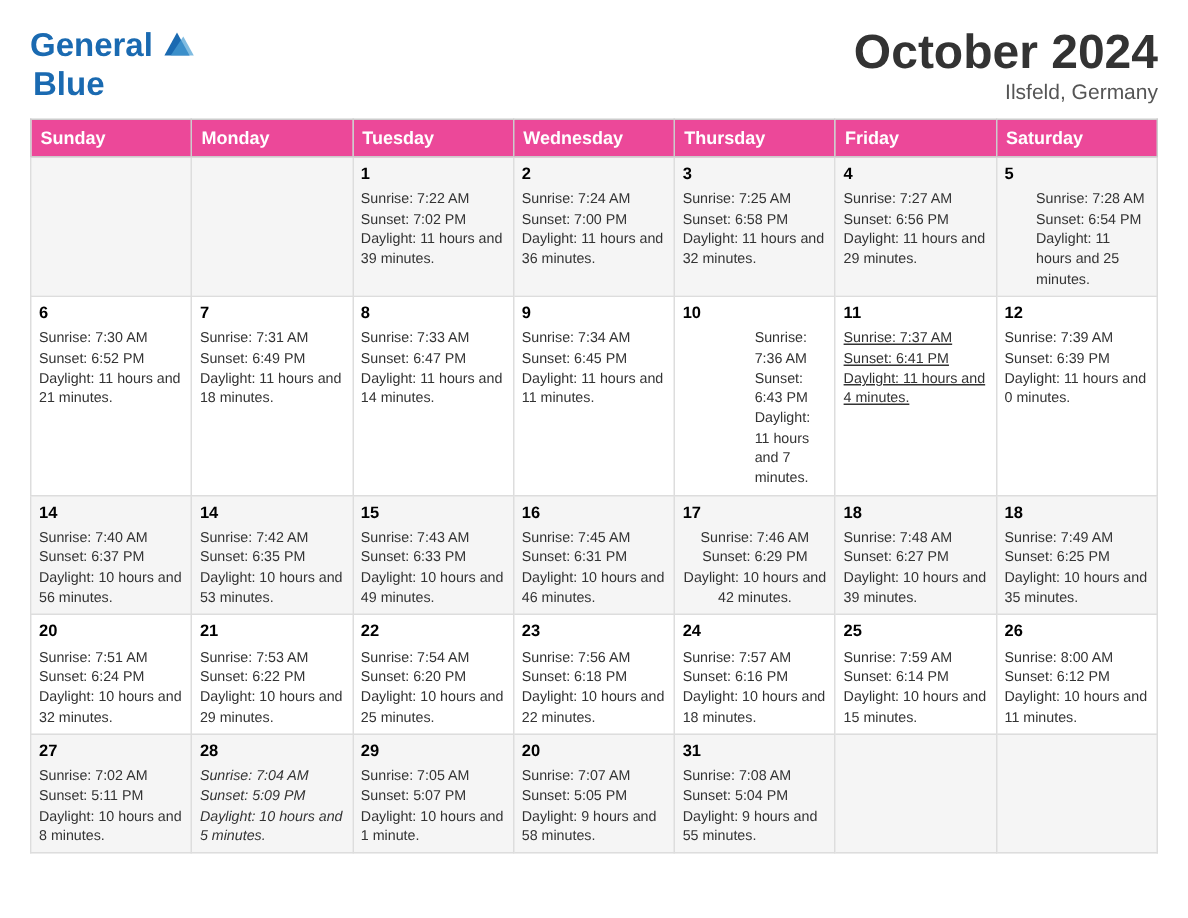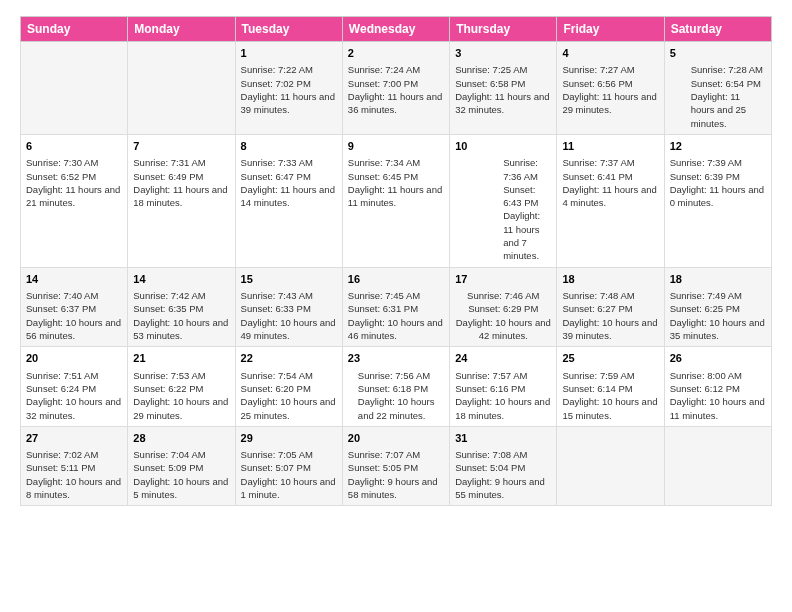--- a/index.html
+++ b/index.html
@@ -92,20 +92,42 @@
       color: #333;
     }
     .empty-cell {
       background-color: inherit;
     }
   </style>
 </head>
 <body>
 
 <div class="page">
+  <div class="header">
+    <div class="logo">
+      <div>
+        <div style="display:flex;align-items:center;">
+          <span class="logo-text">
+            <span>General</span>
+          </span>
+          <svg class="logo-icon" viewBox="0 0 40 40" xmlns="http://www.w3.org/2000/svg">
+            <polygon points="8,30 20,8 32,30" fill="#1a6ab1"></polygon>
+            <polygon points="14,30 26,12 36,30" fill="#4a9fd4" opacity="0.7"></polygon>
+          </svg>
+        </div>
+        <div style="margin-left:2px;">
+          <span class="logo-text" style="color:#1a6ab1;">Blue</span>
+        </div>
+      </div>
+    </div>
+    <div class="title-block">
+      <div class="month-title">October 2024</div>
+      <div class="location">Ilsfeld, Germany</div>
+    </div>
+  </div>
 
   <table>
     <thead>
       <tr id="days-header">
           <th>Sunday</th>
           <th>Monday</th>
           <th>Tuesday</th>
           <th>Wednesday</th>
           <th>Thursday</th>
           <th>Friday</th>
@@ -173,21 +195,21 @@
 Daylight: 11 hours and 11 minutes.</div>
           </td>
           <td>
             <span class="day-number">10</span>
             <div class="day-info" style="white-space: pre-line; margin-left: 48px;">Sunrise: 7:36 AM
 Sunset: 6:43 PM
 Daylight: 11 hours and 7 minutes.</div>
           </td>
           <td>
             <span class="day-number">11</span>
-            <div class="day-info" style="white-space: pre-line;">Sunrise: 7:37 AM
+            <div class="day-info" style="white-space: pre-line; text-decoration: underline;">Sunrise: 7:37 AM
 Sunset: 6:41 PM
 Daylight: 11 hours and 4 minutes.</div>
           </td>
           <td>
             <span class="day-number">12</span>
             <div class="day-info" style="white-space: pre-line;">Sunrise: 7:39 AM
 Sunset: 6:39 PM
 Daylight: 11 hours and 0 minutes.</div>
           </td>
         </tr>
@@ -249,21 +271,21 @@
 Daylight: 10 hours and 29 minutes.</div>
           </td>
           <td>
             <span class="day-number">22</span>
             <div class="day-info" style="white-space: pre-line;">Sunrise: 7:54 AM
 Sunset: 6:20 PM
 Daylight: 10 hours and 25 minutes.</div>
           </td>
           <td>
             <span class="day-number">23</span>
-            <div class="day-info" style="white-space: pre-line; margin-left: 10px;">Sunrise: 7:56 AM
+            <div class="day-info" style="white-space: pre-line;">Sunrise: 7:56 AM
 Sunset: 6:18 PM
 Daylight: 10 hours and 22 minutes.</div>
           </td>
           <td>
             <span class="day-number">24</span>
             <div class="day-info" style="white-space: pre-line;">Sunrise: 7:57 AM
 Sunset: 6:16 PM
 Daylight: 10 hours and 18 minutes.</div>
           </td>
           <td>
@@ -281,21 +303,21 @@
         </tr>
         <tr>
           <td>
             <span class="day-number">27</span>
             <div class="day-info" style="white-space: pre-line;">Sunrise: 7:02 AM
 Sunset: 5:11 PM
 Daylight: 10 hours and 8 minutes.</div>
           </td>
           <td>
             <span class="day-number">28</span>
-            <div class="day-info" style="white-space: pre-line;">Sunrise: 7:04 AM
+            <div class="day-info" style="white-space: pre-line; font-style: italic;">Sunrise: 7:04 AM
 Sunset: 5:09 PM
 Daylight: 10 hours and 5 minutes.</div>
           </td>
           <td>
             <span class="day-number">29</span>
             <div class="day-info" style="white-space: pre-line;">Sunrise: 7:05 AM
 Sunset: 5:07 PM
 Daylight: 10 hours and 1 minute.</div>
           </td>
           <td>

